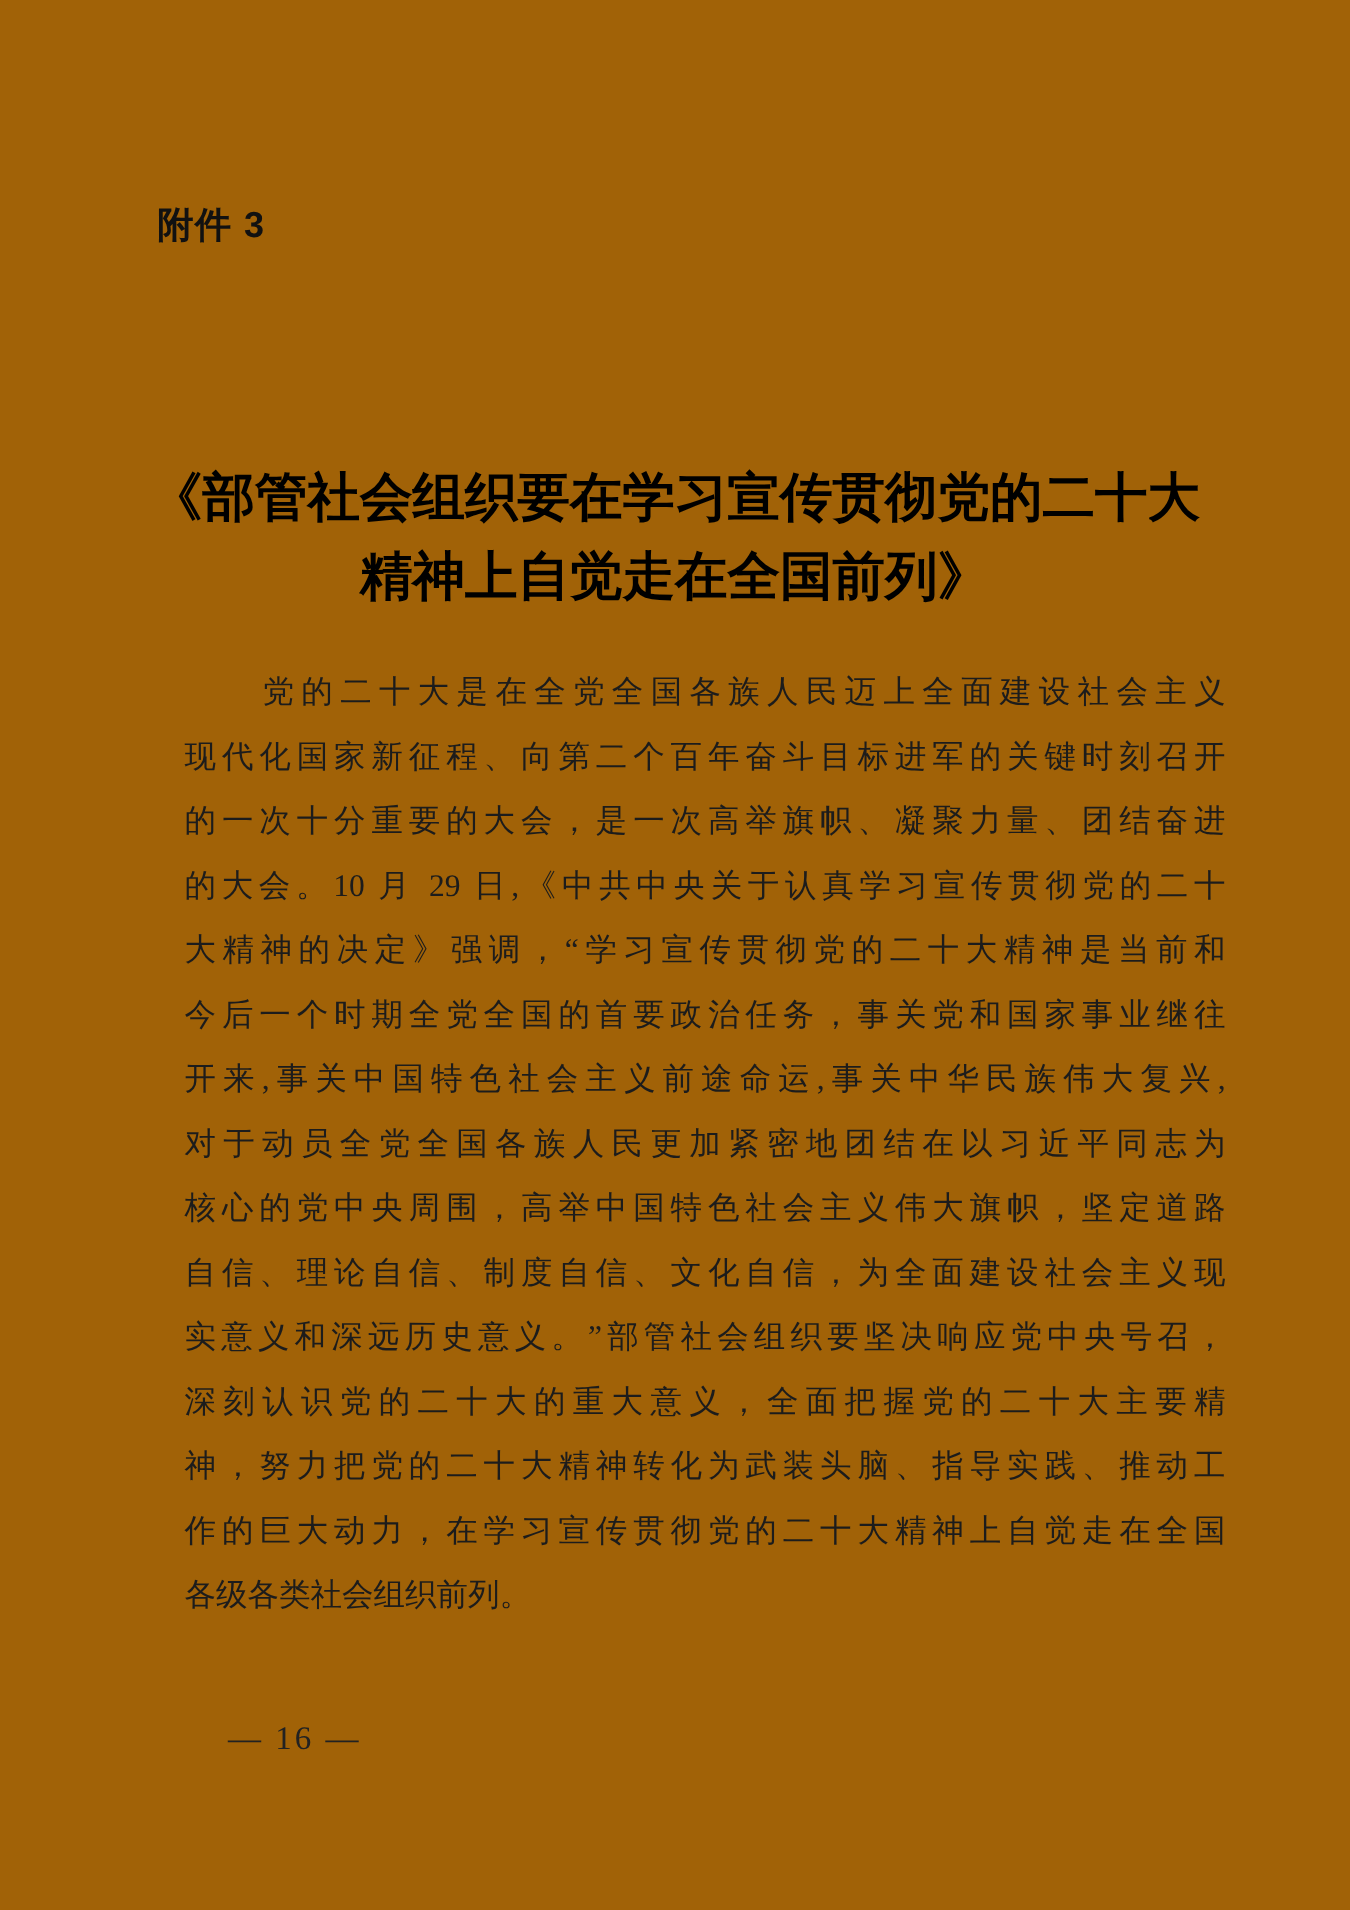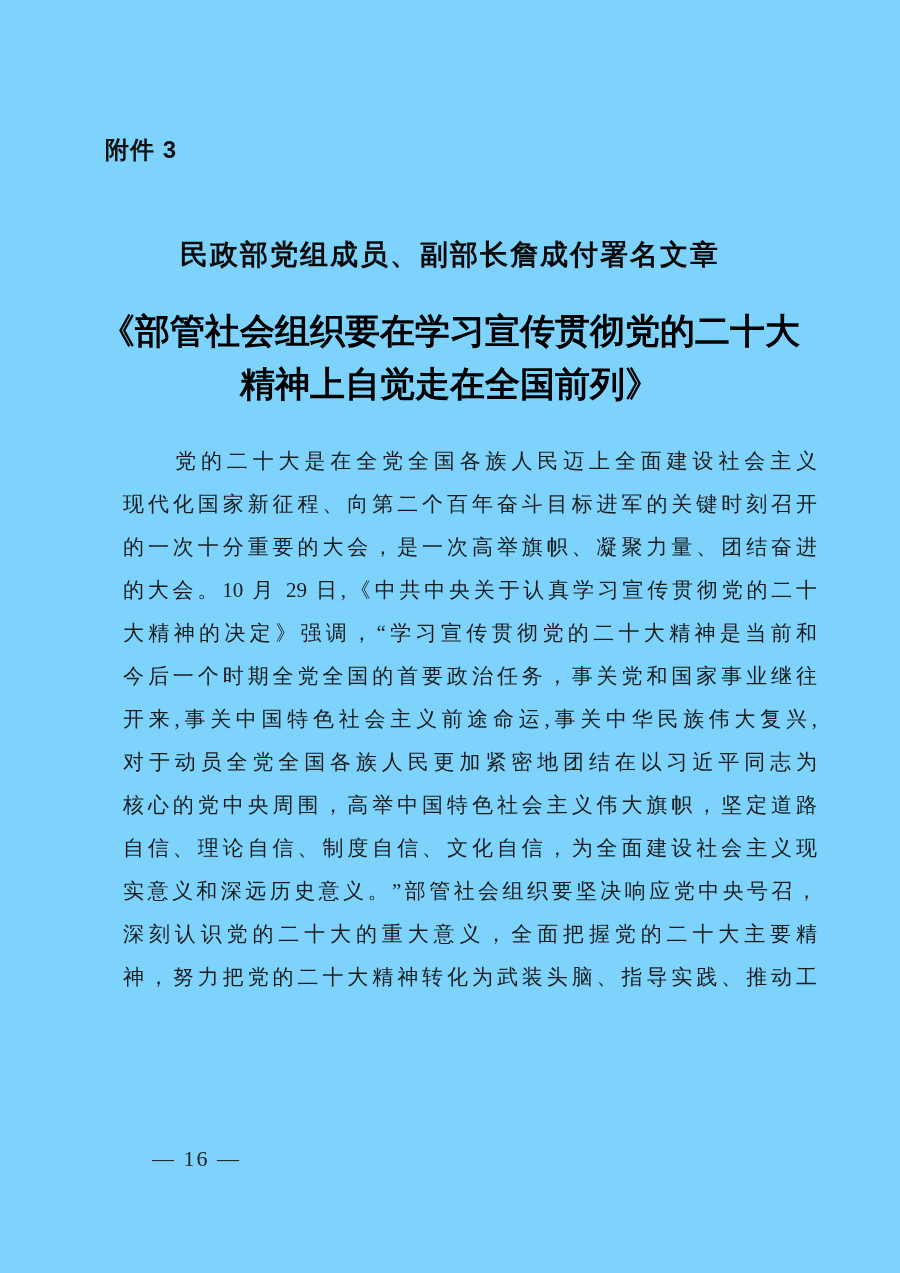--- a/index.html
+++ b/index.html
@@ -4,21 +4,21 @@
 <style>
   html, body {
     margin: 0;
     padding: 0;
     background: #ffffff;
   }
   .page {
     position: relative;
     width: 900px;
     height: 1273px;
-    background: #7dd3fc;
+    background: #a16207;
     font-family: "Liberation Serif", serif;
     color: #000000;
     overflow: hidden;
   }
   .attachment {
     position: absolute;
     left: 105px;
     top: 134px;
     font-family: "Liberation Sans", sans-serif;
     font-weight: 600;
@@ -87,38 +87,39 @@
     white-space: nowrap;
   }
 </style>
 </head>
 <body>
 
 <div class="page">
 
   <div class="attachment">附件 3</div>
 
-  <div class="byline">民政部党组成员、副部长詹成付署名文章</div>
 
   <div class="title">
     <div class="title-line">《部管社会组织要在学习宣传贯彻党的二十大</div>
     <div class="title-line">精神上自觉走在全国前列》</div>
   </div>
 
   <div class="body-block">
     <div class="bline indent">党的二十大是在全党全国各族人民迈上全面建设社会主义</div>
     <div class="bline">现代化国家新征程、向第二个百年奋斗目标进军的关键时刻召开</div>
     <div class="bline">的一次十分重要的大会，是一次高举旗帜、凝聚力量、团结奋进</div>
     <div class="bline">的大会。10 月 29 日,《中共中央关于认真学习宣传贯彻党的二十</div>
     <div class="bline">大精神的决定》强调，“学习宣传贯彻党的二十大精神是当前和</div>
     <div class="bline">今后一个时期全党全国的首要政治任务，事关党和国家事业继往</div>
     <div class="bline">开来,事关中国特色社会主义前途命运,事关中华民族伟大复兴,</div>
     <div class="bline">对于动员全党全国各族人民更加紧密地团结在以习近平同志为</div>
     <div class="bline">核心的党中央周围，高举中国特色社会主义伟大旗帜，坚定道路</div>
     <div class="bline">自信、理论自信、制度自信、文化自信，为全面建设社会主义现</div>
     <div class="bline">实意义和深远历史意义。”部管社会组织要坚决响应党中央号召，</div>
     <div class="bline">深刻认识党的二十大的重大意义，全面把握党的二十大主要精</div>
     <div class="bline">神，努力把党的二十大精神转化为武装头脑、指导实践、推动工</div>
+    <div class="bline">作的巨大动力，在学习宣传贯彻党的二十大精神上自觉走在全国</div>
+    <div class="bline last">各级各类社会组织前列。</div>
   </div>
 
   <div class="pagenum">— 16 —</div>
 
 </div>
 
 </body></html>

